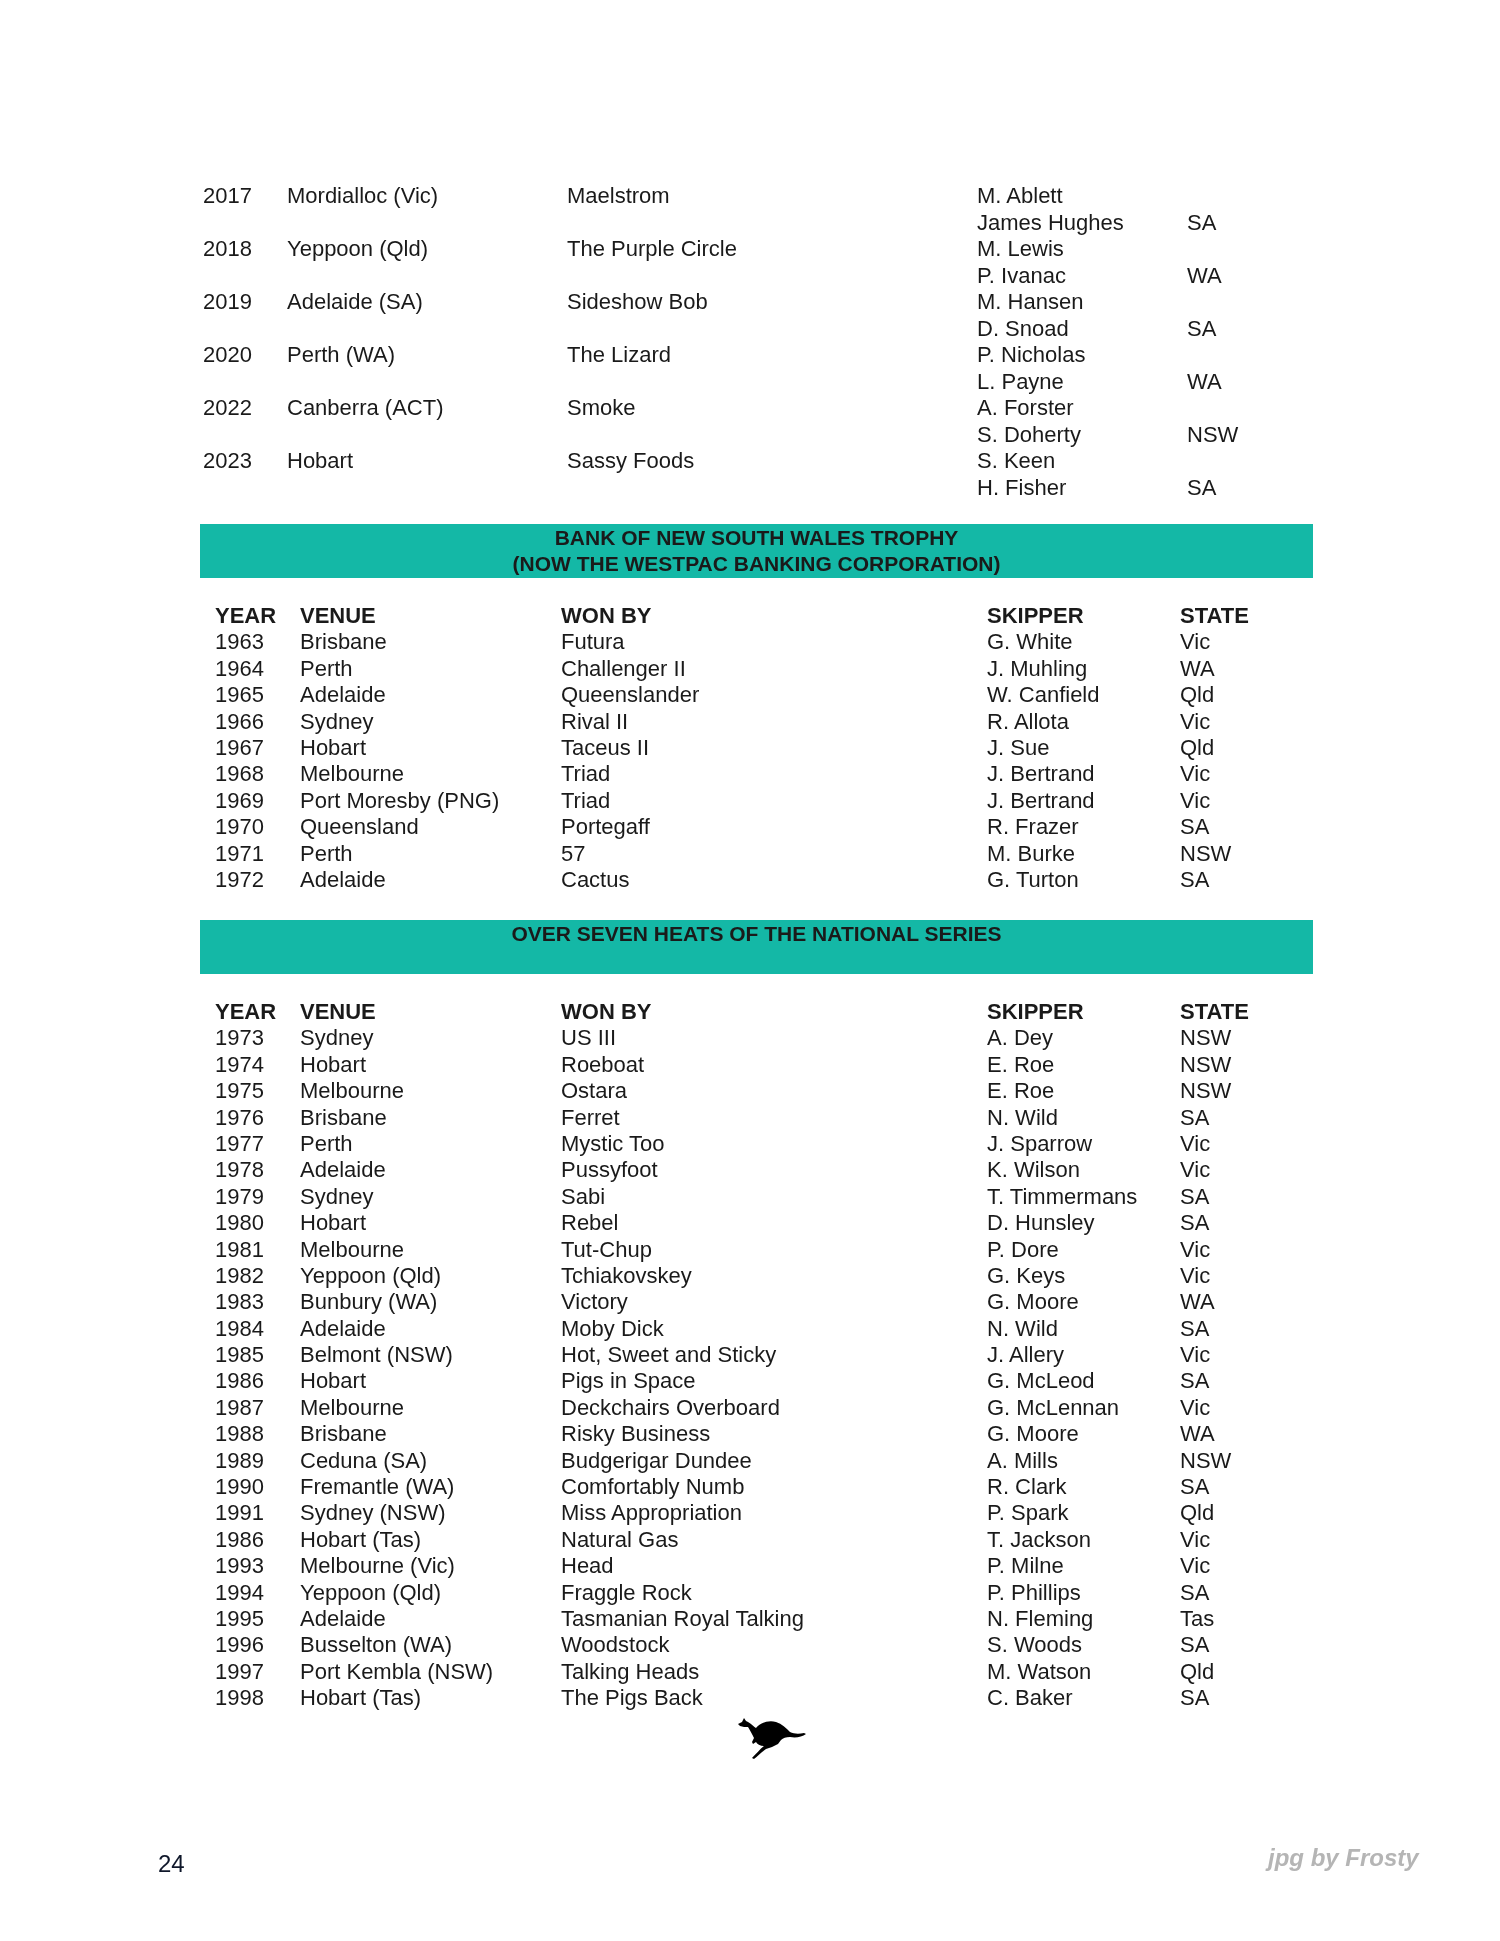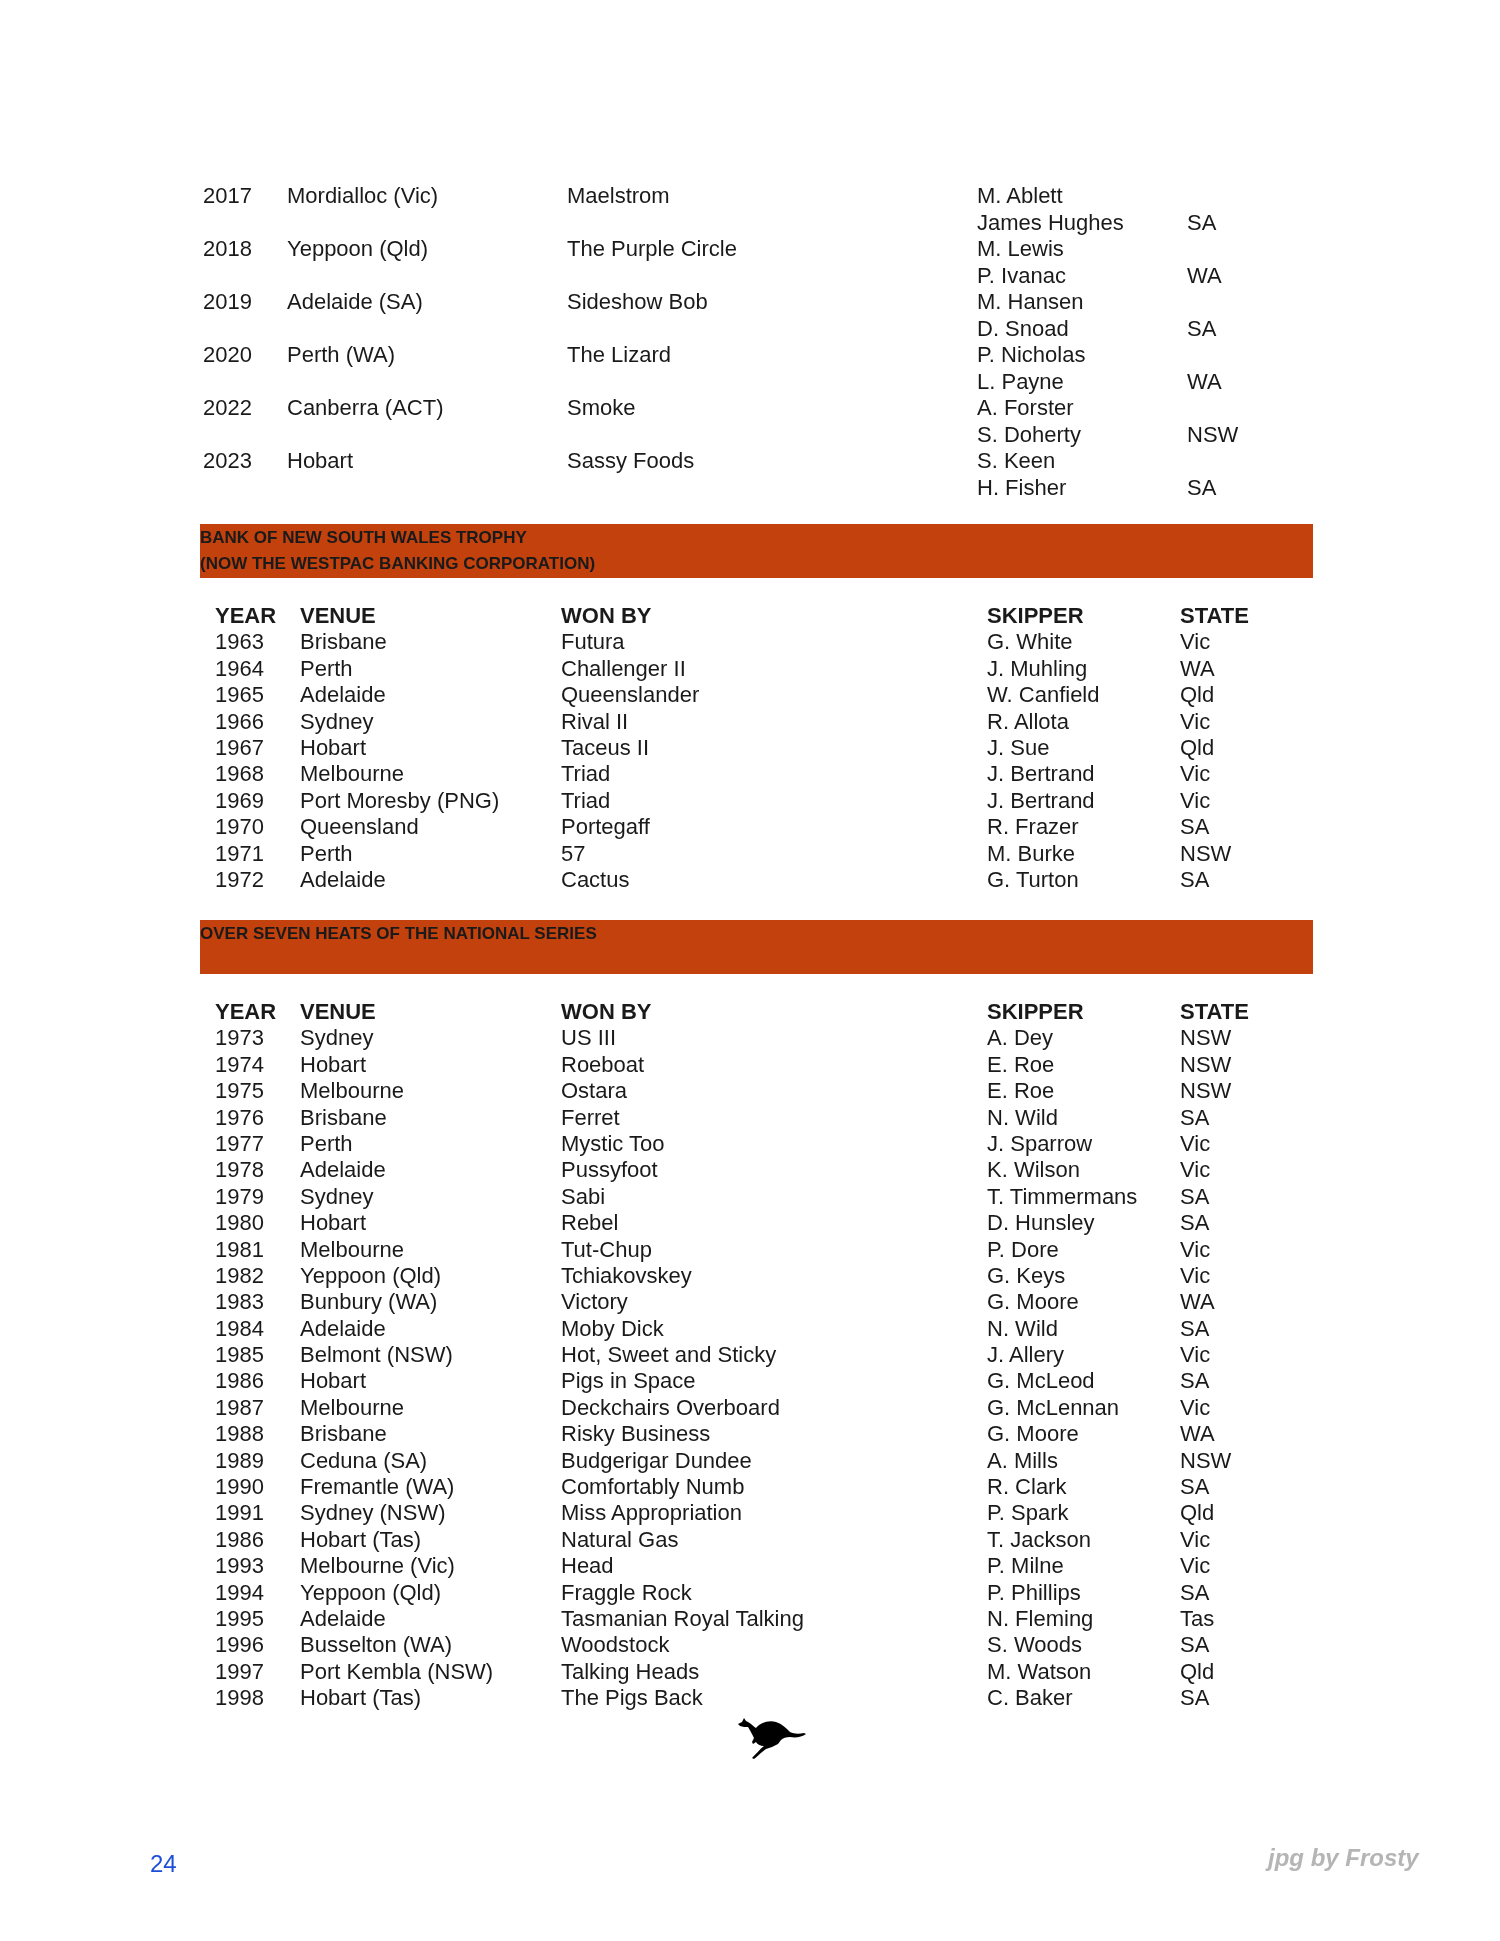--- a/index.html
+++ b/index.html
@@ -15,22 +15,22 @@
   .top-row .c { position: absolute; top: 0; white-space: nowrap; line-height: 26.5px; }
   .top-row .year { left: 0; }
   .top-row .venue { left: 84px; }
   .top-row .won { left: 364px; }
   .top-row .sk { left: 774px; }
   .top-row .st { left: 984px; }
 
   
   .banner {
     position: absolute; left: 200px; width: 1113px; height: 53px;
-    background: #c2410c; text-align: left;
-    font-weight: bold; font-size: 17px; line-height: 26px;
+    background: #14b8a6; text-align: center;
+    font-weight: bold; font-size: 21px; line-height: 26px;
     padding-top: 1px; letter-spacing: 0px;
   }
   .banner span { display: block; }
   .banner-1 { top: 524px; }
   .banner-2 { top: 920px; }
 
   
   .results { position: absolute; left: 203px; width: 1130px; font-size: 22px; }
   .results-1 { top: 603px; }
   .results-2 { top: 999px; }
@@ -38,21 +38,21 @@
   .r-row .c { position: absolute; top: 0; white-space: nowrap; }
   .r-row .year { left: 12px; }
   .r-row .venue { left: 97px; }
   .r-row .won { left: 358px; }
   .r-row .sk { left: 784px; }
   .r-row .st { left: 977px; text-align: center; }
   .r-head { font-weight: bold; font-size: 22px; }
 
   .kangaroo { position: absolute; left: 736px; top: 1716px; width: 72px; height: 44px; }
 
-  .page-number { position: absolute; left: 150px; top: 1850px; font-size: 24px; color: #1d4ed8; font-weight: normal; }
+  .page-number { position: absolute; left: 158px; top: 1850px; font-size: 24px; color: #0f172a; font-weight: normal; }
   .watermark { position: absolute; left: 1268px; top: 1844px; font-size: 24px; color: #b5b5b5; font-style: italic; font-weight: bold; }
 </style>
 </head>
 <body>
 
 <div class="page">
 
   <div class="top-table" id="top-table">
       <div class="top-row">
         <span class="c year">2017</span>

